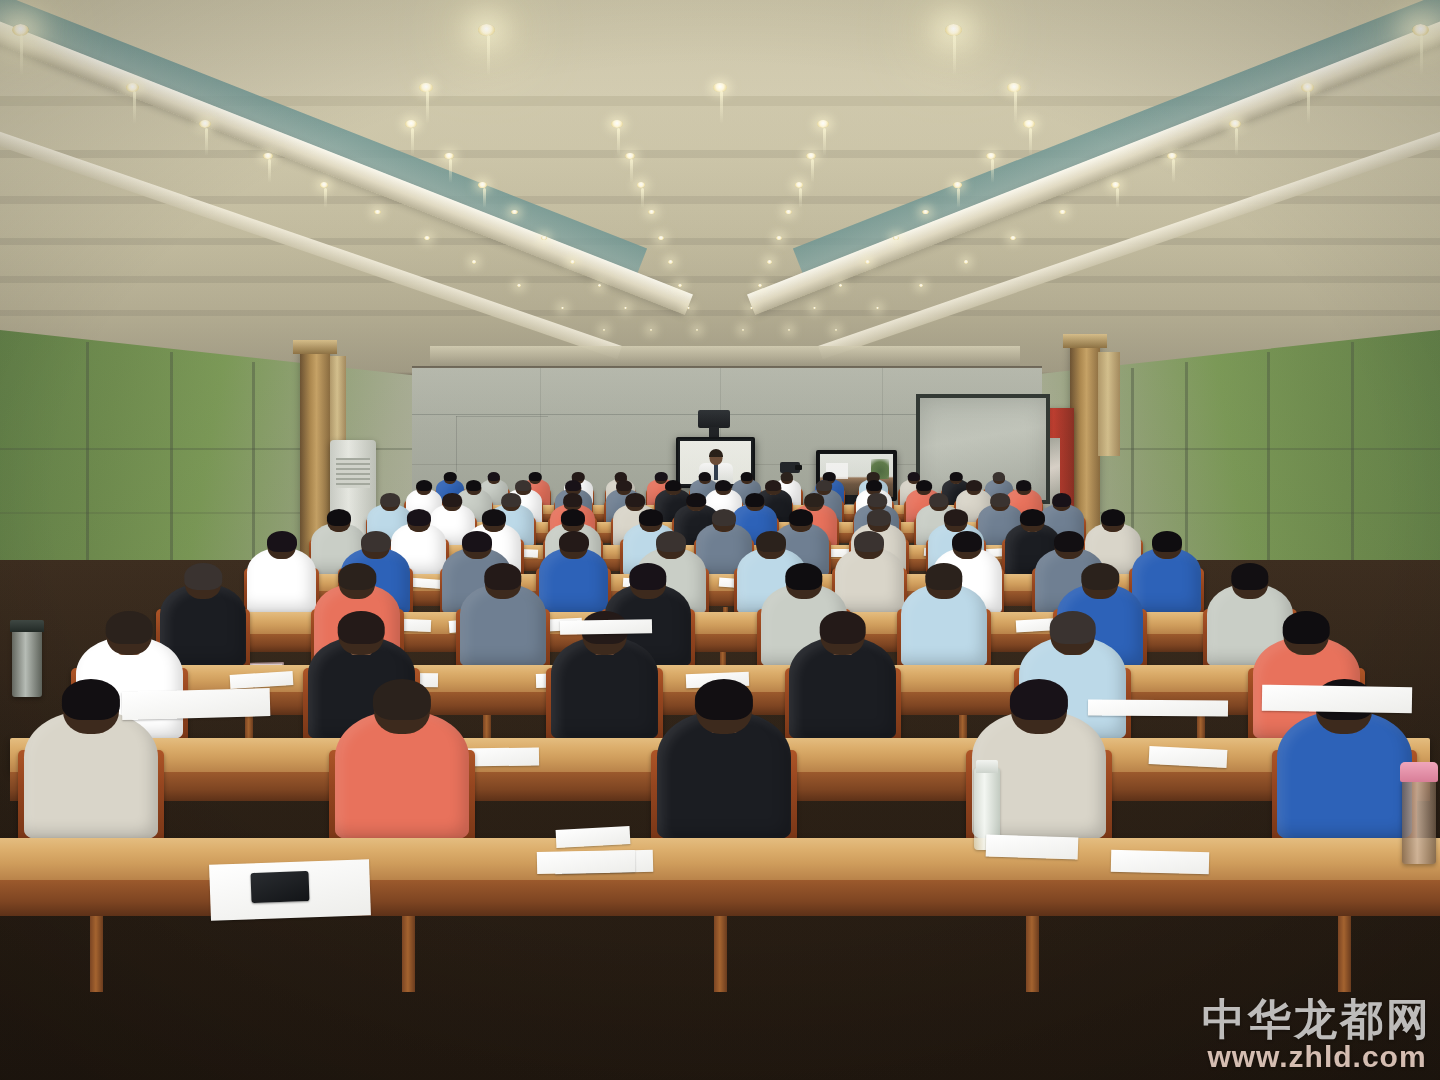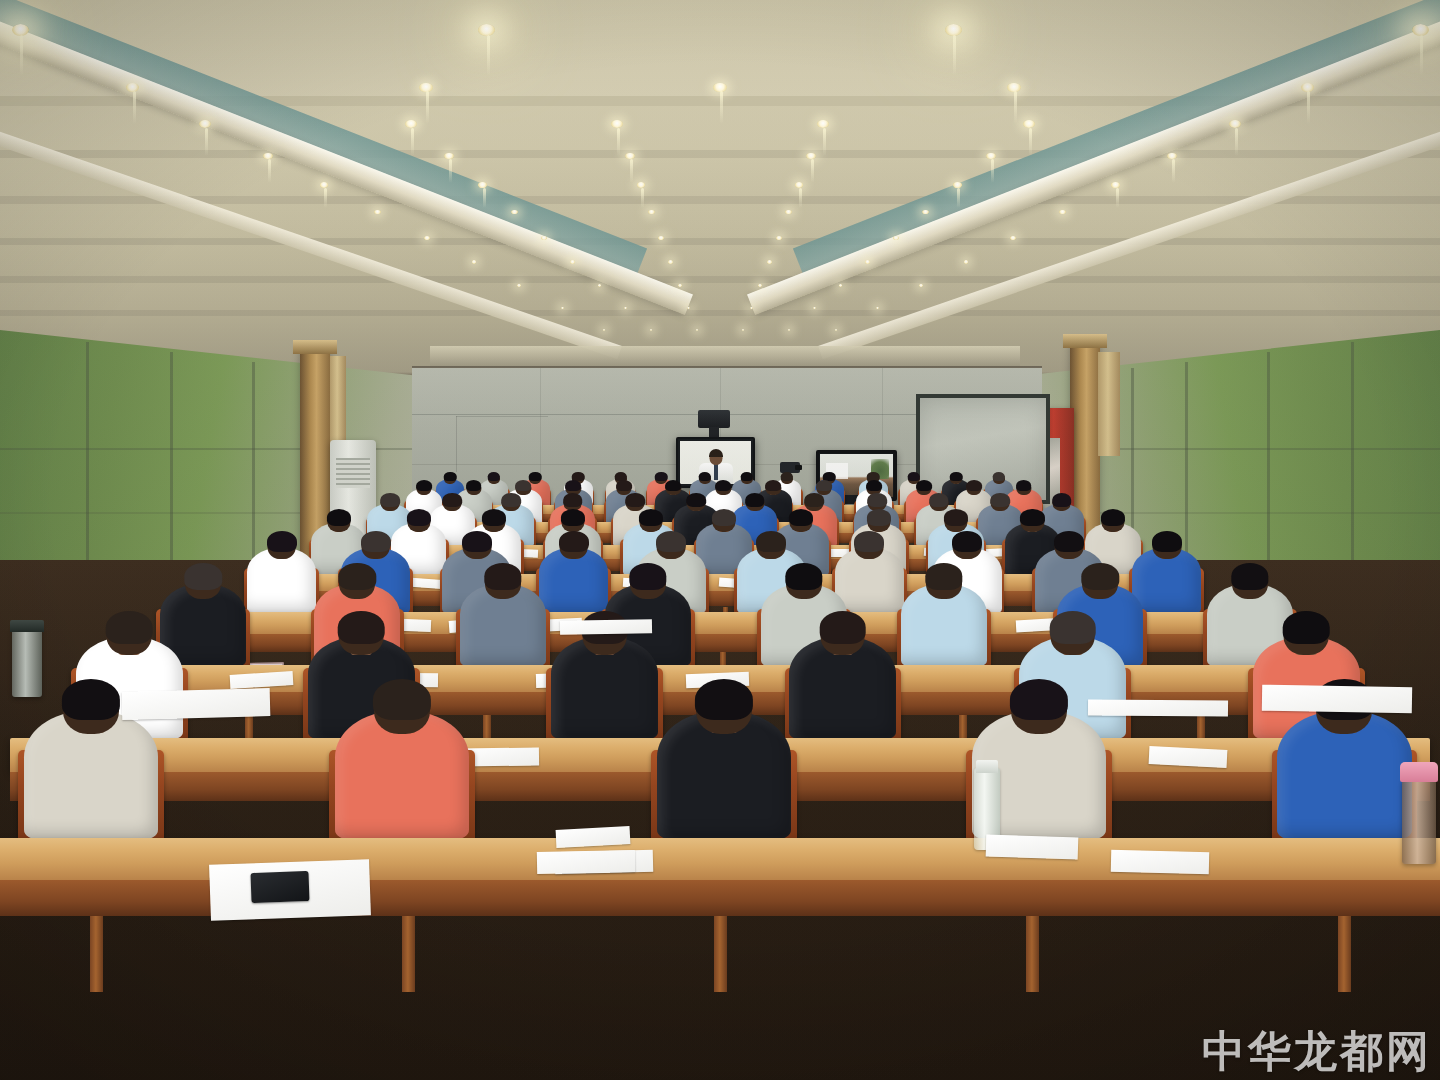--- a/index.html
+++ b/index.html
@@ -1324,15 +1324,16 @@
     </div>
 
   <div class="placard" id="placard-0" style="left:206px;top:663px;width:76px;height:30px;font-size:13px;transform:rotate(-1deg);">巴村镇</div>
 
   <div class="placard" id="placard-1" style="left:1114px;top:605px;width:52px;height:20px;font-size:9px;filter:blur(.7px);">···</div>
 
   <div class="grade"></div>
 
   <div class="watermark">
     <div class="wm-cn">中华龙都网</div>
+    <div class="wm-url">www.zhld.com</div>
   </div>
 
 </div>
 
 </body></html>

